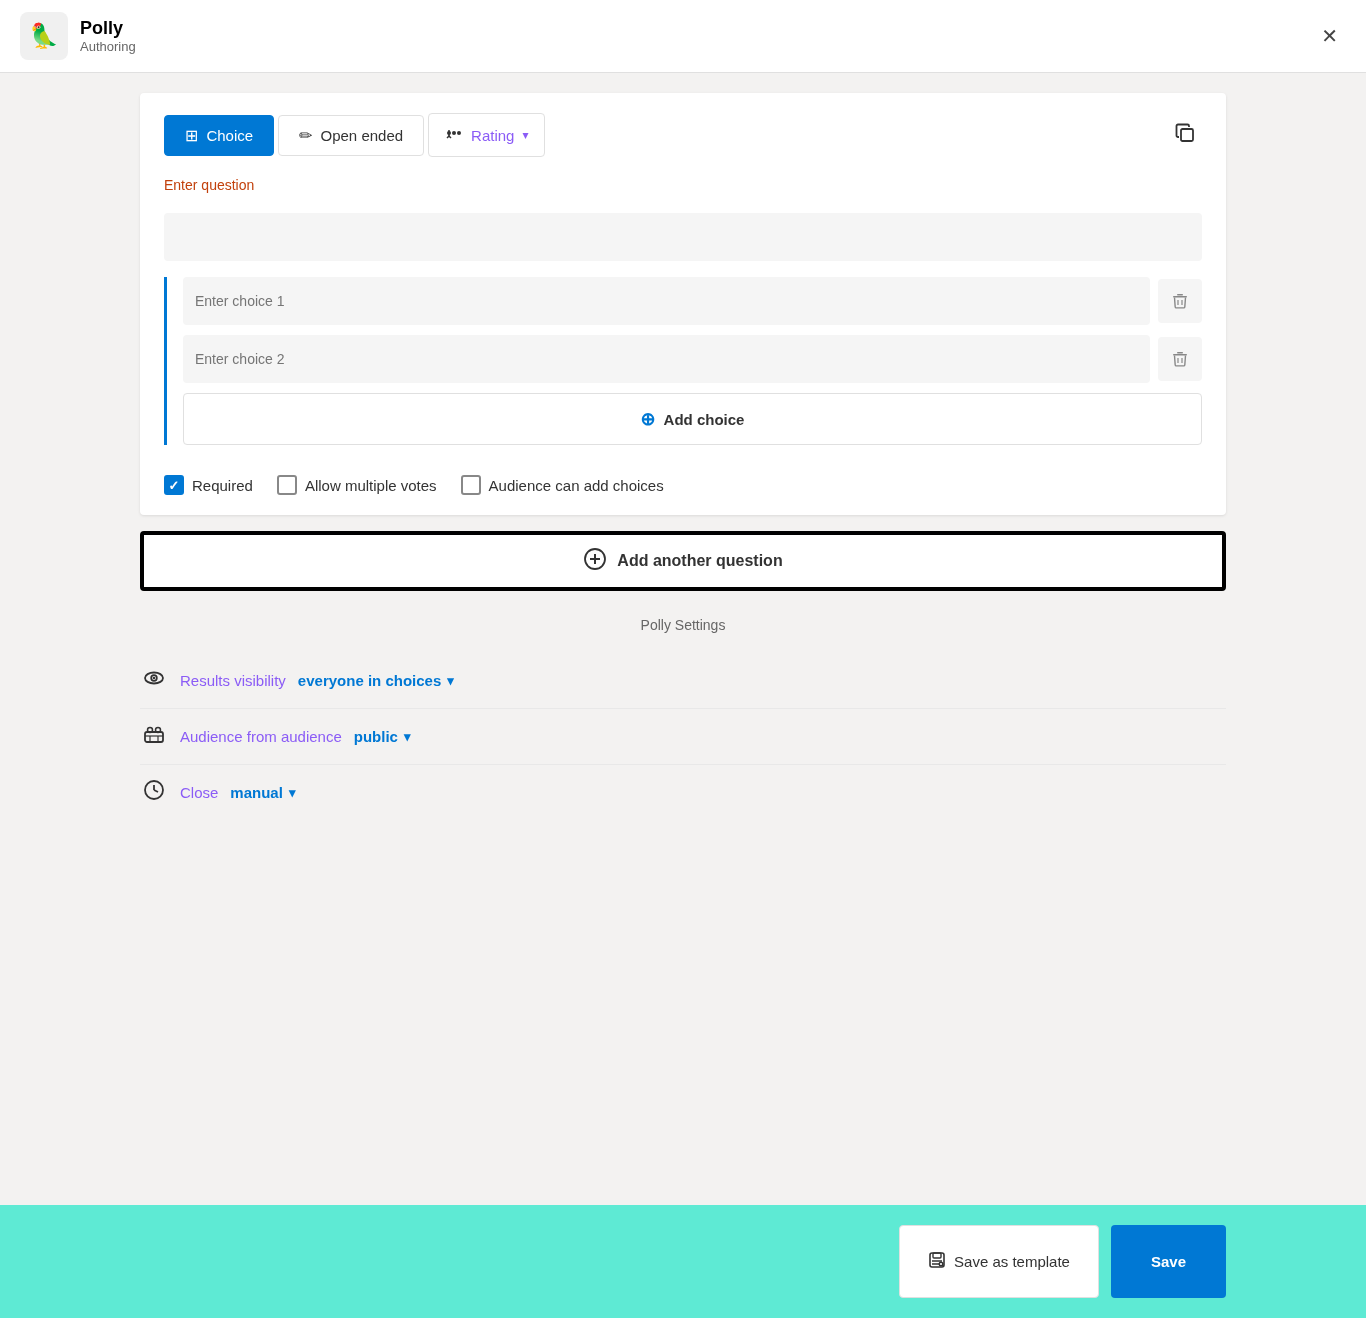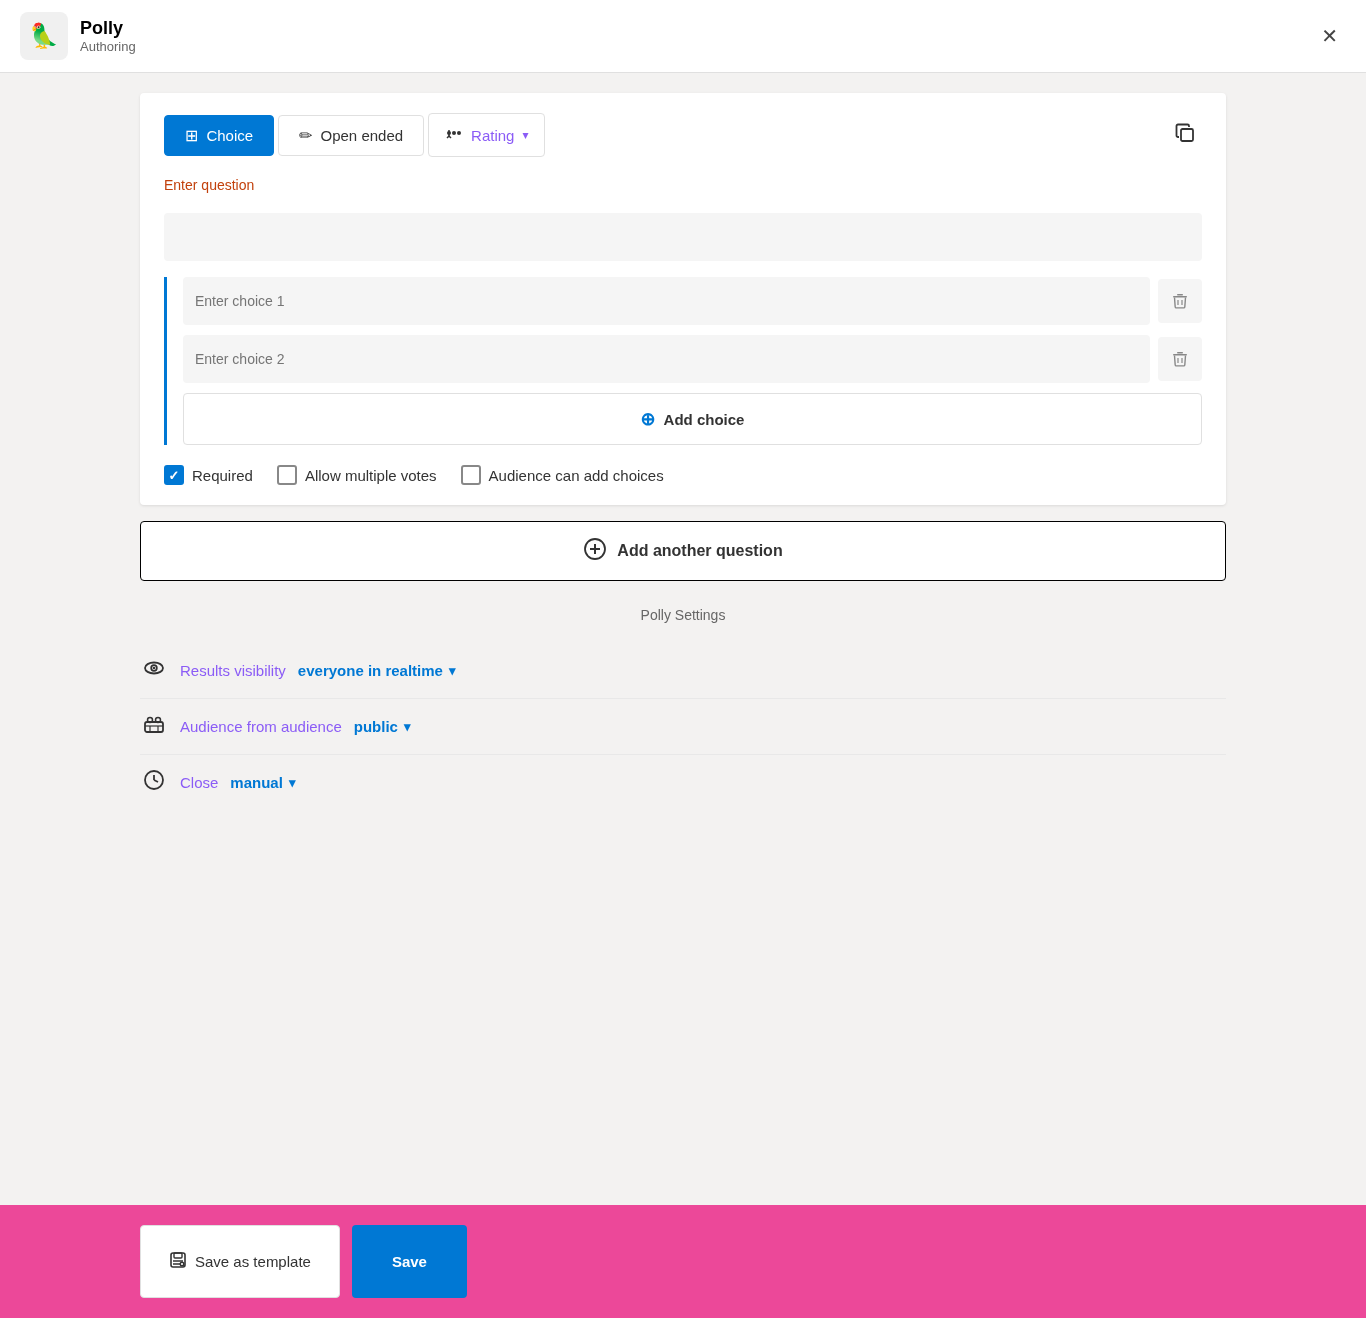--- a/index.html
+++ b/index.html
@@ -142,21 +142,21 @@
       outline: none;
     }
 
     
     .choices-area {
       border-left: 3px solid #0078d4;
       padding-left: 16px;
       display: flex;
       flex-direction: column;
       gap: 10px;
-      margin-bottom: 20px;
+      margin-bottom: 30px;
     }
     .choice-row {
       display: flex;
       align-items: center;
       gap: 8px;
     }
     .choice-input {
       flex: 1;
       height: 48px;
       background: #f5f5f5;
@@ -235,21 +235,21 @@
       color: #fff;
       font-size: 13px;
       font-weight: bold;
     }
 
     
     .add-question-btn {
       width: 100%;
       height: 60px;
       background: #fff;
-      border: 1px solid #000000;
+      border: 4px solid #000000;
       border-radius: 4px;
       cursor: pointer;
       display: flex;
       align-items: center;
       justify-content: center;
       gap: 10px;
       font-size: 16px;
       font-weight: 600;
       color: #333;
     }
@@ -299,22 +299,23 @@
     }
     .chevron-down {
       color: #0078d4;
       font-size: 13px;
     }
 
     
     .footer {
       padding: 20px 140px;
       display: flex;
+      justify-content: flex-end;
       gap: 12px;
-      background: #ec4899;
+      background: #5eead4;
     }
     .save-template-btn {
       display: flex;
       align-items: center;
       gap: 8px;
       padding: 12px 28px;
       background: #fff;
       border: 1px solid #e0e0e0;
       border-radius: 4px;
       cursor: pointer;
@@ -459,21 +460,21 @@
     <div class="settings-row">
       <span class="settings-icon">
         <svg width="22" height="22" viewBox="0 0 22 22" fill="none">
           <ellipse cx="11" cy="11" rx="9" ry="5.5" stroke="#333" stroke-width="1.8"></ellipse>
           <circle cx="11" cy="11" r="2.8" stroke="#333" stroke-width="1.8"></circle>
           <circle cx="11" cy="11" r="1.2" fill="#333"></circle>
         </svg>
       </span>
       <span class="settings-label">Results visibility</span>
       <span class="settings-value">
-        <span>everyone in realtime</span>
+        <span>everyone in choices</span>
         <span class="chevron-down">▾</span>
       </span>
     </div>
 
     <div class="settings-row">
       <span class="settings-icon">
         <svg width="22" height="22" viewBox="0 0 22 22" fill="none">
           <rect x="2" y="9" width="18" height="10" rx="2" stroke="#333" stroke-width="1.8"></rect>
           <circle cx="7" cy="7" r="2.5" stroke="#333" stroke-width="1.5"></circle>
           <circle cx="15" cy="7" r="2.5" stroke="#333" stroke-width="1.5"></circle>

